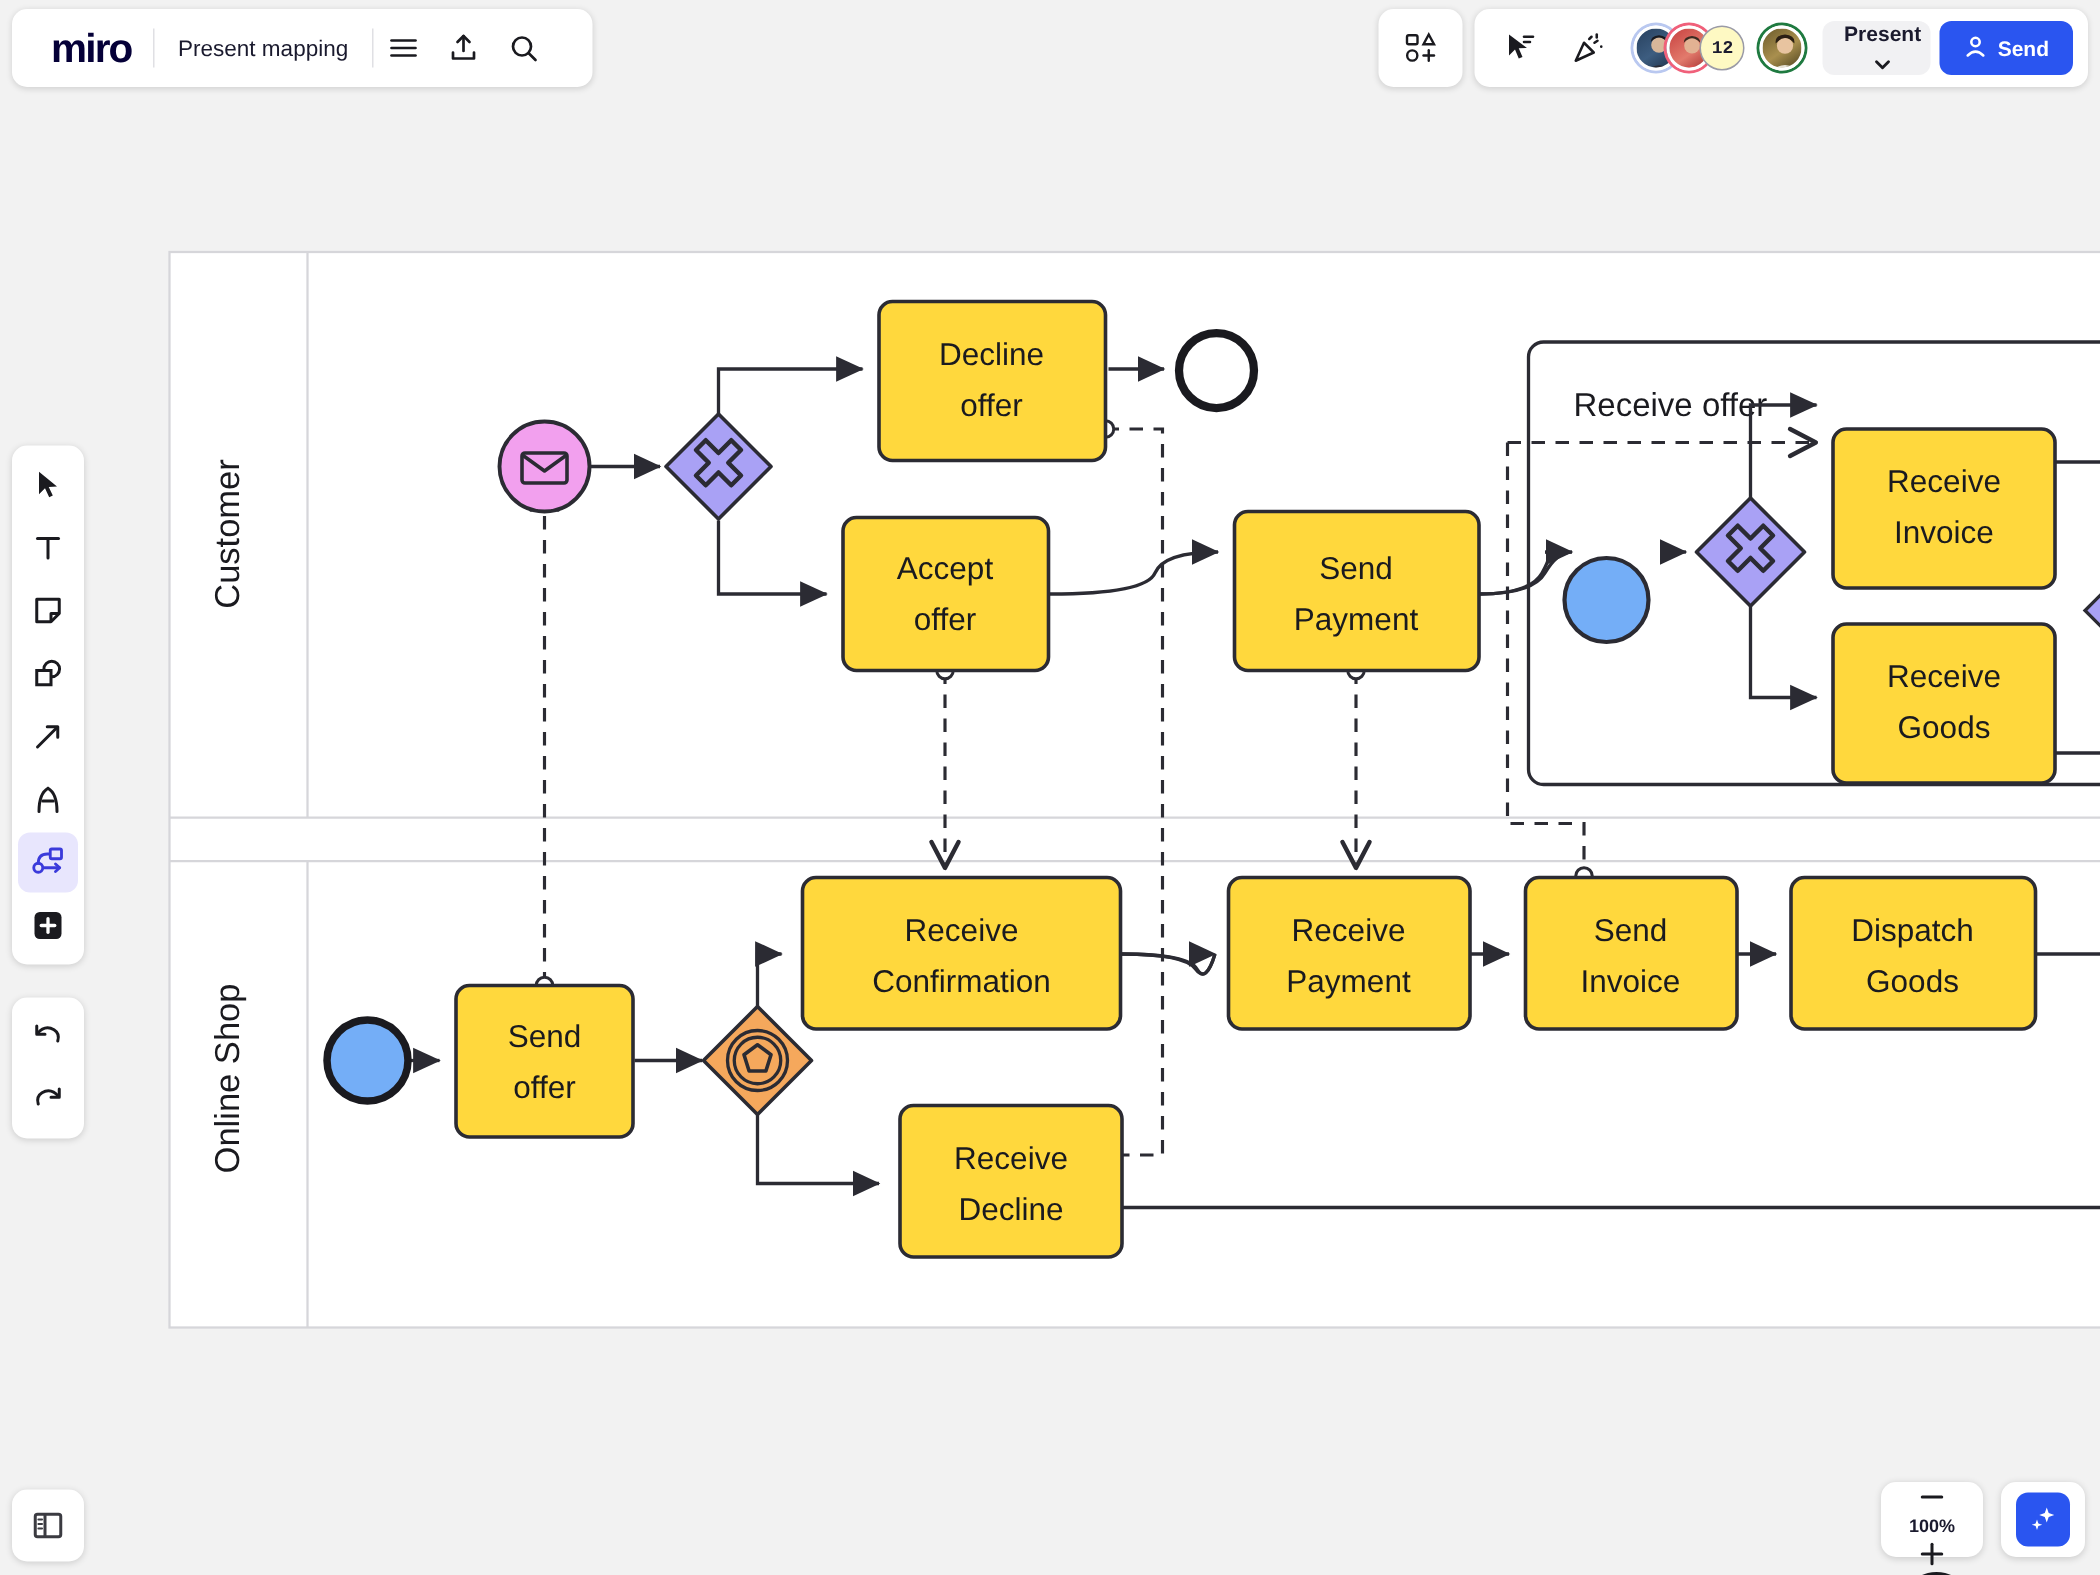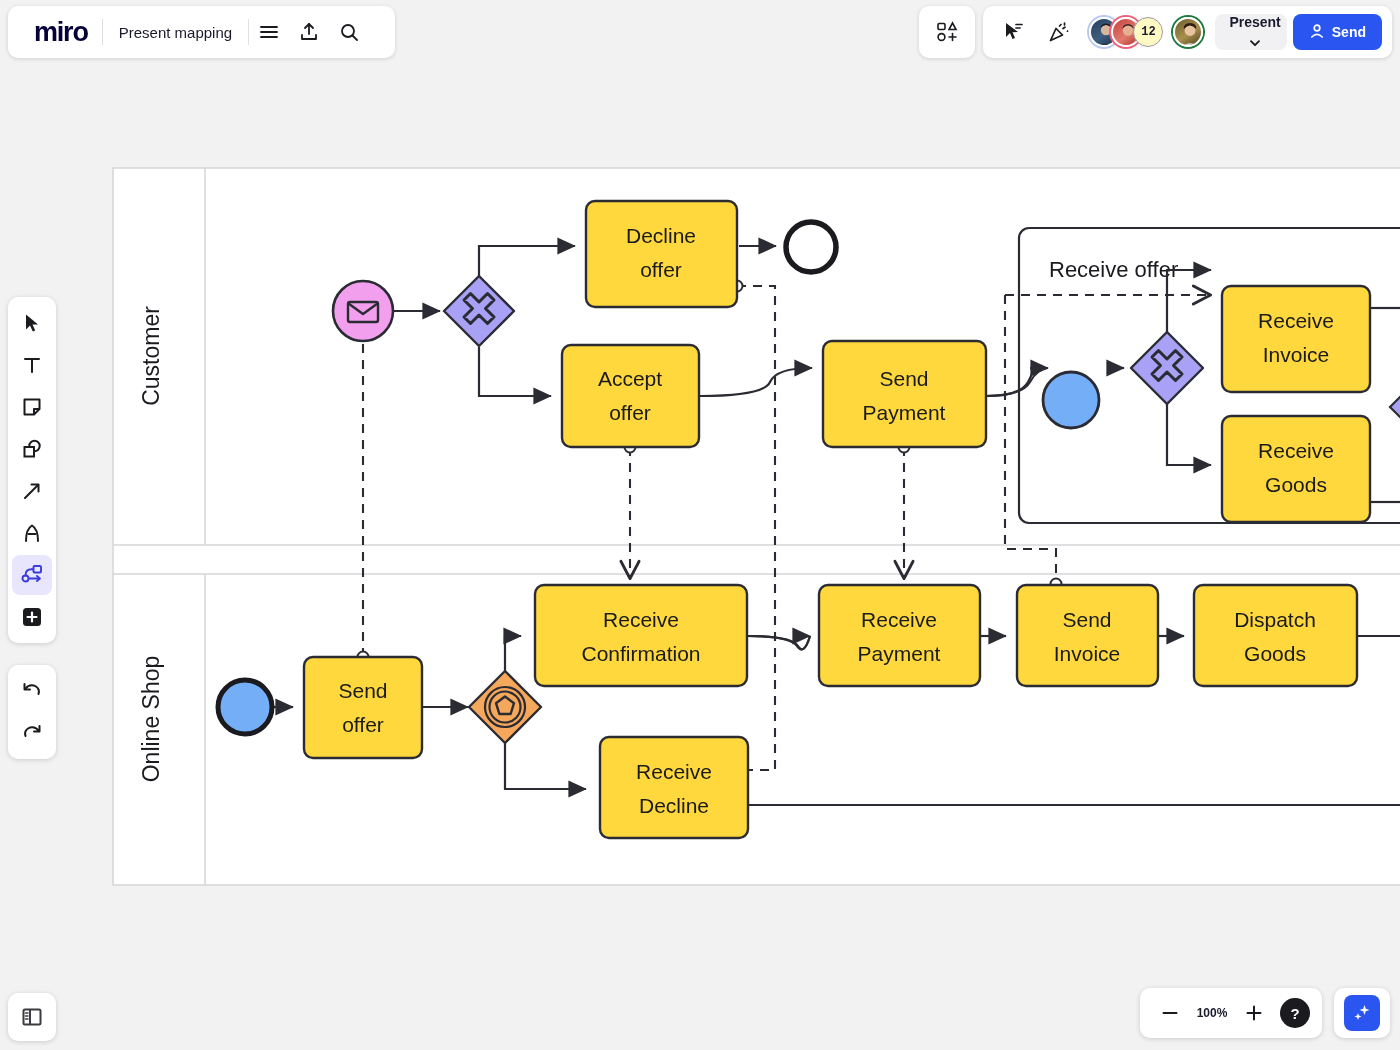--- a/index.html
+++ b/index.html
@@ -76,21 +76,21 @@
   .panel-btn {
     position: absolute; left: 8px; top: 993px; width: 48px; height: 48px;
     background: #fff; border-radius: 10px; box-shadow: 0 1px 5px rgba(0,0,0,.16);
     display: flex; align-items: center; justify-content: center; cursor: pointer;
   }
 
   
   .zoombar {
     position: absolute; right: 78px; bottom: 12px; height: 50px;
     background: #fff; border-radius: 10px; box-shadow: 0 1px 5px rgba(0,0,0,.16);
-    display: flex; align-items: center; gap: 2px; padding: 0 12px;
+    display: flex; align-items: center; gap: 2px; padding: 0 12px; flex-direction: column;
   }
   .zbtn { width: 36px; height: 36px; display: flex; align-items: center; justify-content: center; cursor: pointer; border-radius: 6px; }
   .zlevel { font-size: 12px; font-weight: 700; color: #1a1a2e; width: 44px; text-align: center; }
   .help-dot {
     width: 30px; height: 30px; border-radius: 50%; background: #1a1a1f; color: #fff;
     display: flex; align-items: center; justify-content: center;
     font-size: 15px; font-weight: 700; cursor: pointer; margin-left: 6px;
   }
   .aibar {
     position: absolute; right: 10px; bottom: 12px; width: 56px; height: 50px;

